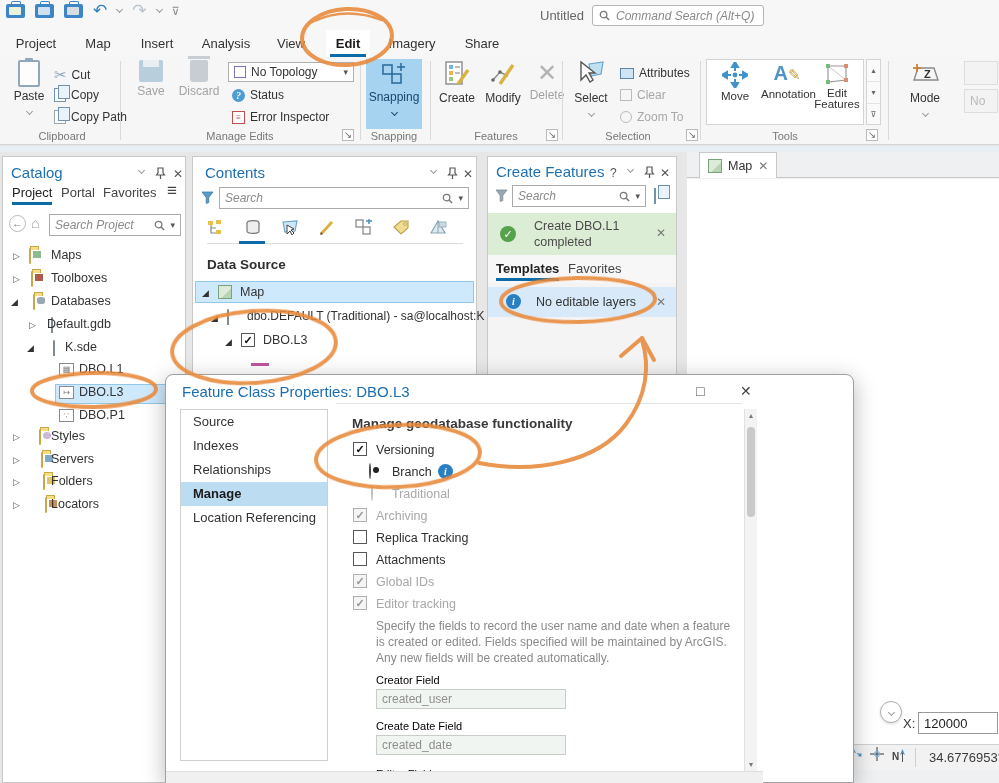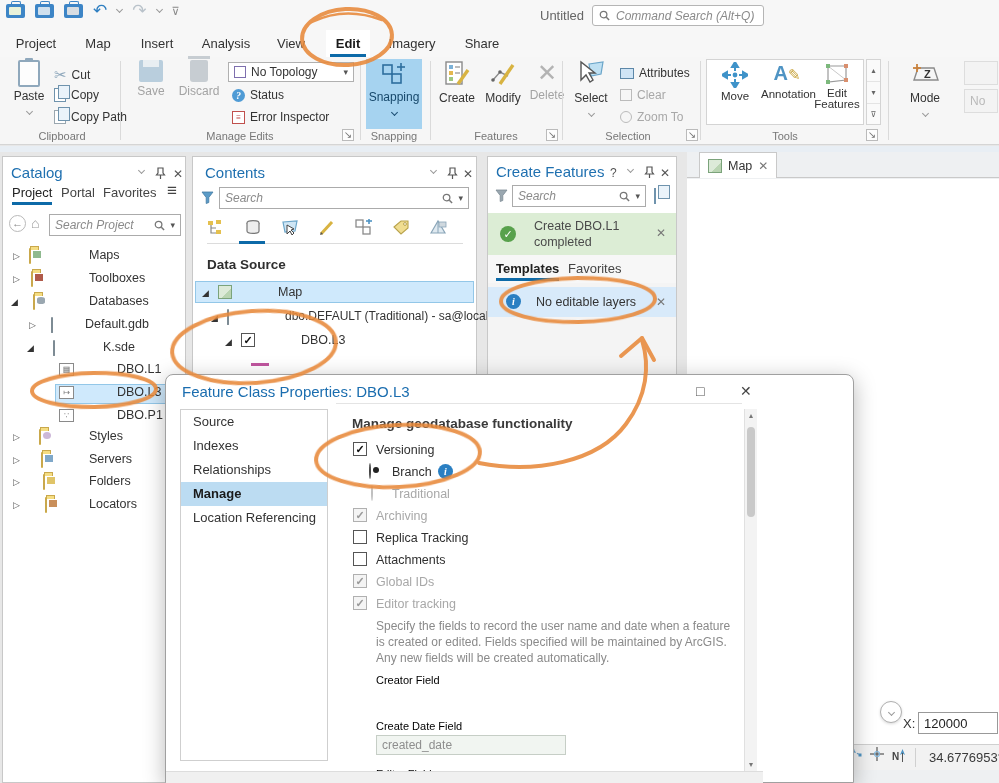--- a/index.html
+++ b/index.html
@@ -66,21 +66,21 @@
   .modebox { position:absolute; width:34px; height:24px; border:1px solid #ddd; background:#f3f3f3; color:#b9b9b9; font-size:12px; line-height:22px; padding-left:5px; overflow:hidden; }
 
   
   .panel { background:#fff; border:1px solid #c8c8c8; }
   .ptitle { color:#1f70b0; font-size:15px; }
   .picon { color:#555; font-size:12px; cursor:default; }
   .searchbox { background:#fff; border:1px solid #ababab; display:flex; align-items:center; padding:0 5px; gap:5px; height:22px; }
   .searchbox .ph { color:#8a8a8a; font-style:italic; font-size:12px; flex:1; }
   .treechev { position:absolute; font-size:9px; color:#555; }
   .treechev.open { color:#333; }
-  .tlabel { position:absolute; font-size:12.5px; color:#333; white-space:nowrap;margin-left:38px; }
+  .tlabel { position:absolute; font-size:12.5px; color:#333; white-space:nowrap; }
   .ticon { position:absolute; width:15px; height:13px; }
   .folder { background:#f5dd82; border:1px solid #c9a84c; border-radius:1px; position:relative; }
   .folder:before { content:""; position:absolute; left:0; top:-3px; width:7px; height:3px; background:#f5dd82; border:1px solid #c9a84c; border-bottom:none; }
   .folder .dot { position:absolute; left:3px; top:2px; width:8px; height:7px; }
   .cyl { width:14px; height:13px; border:1.5px solid #7d8b94; border-radius:7px/4px; background:#fff; position:relative; }
   .fcbox { width:15px; height:13px; border:1.5px solid #8a8a8a; background:#fff; font-size:8px; color:#777; text-align:center; line-height:11px; }
   .selrow { background:#cfe9fc; border:1px solid #93c7e8; }
   .checkbox { width:14px; height:14px; border:1.5px solid #555; background:#fff; font-size:11px; line-height:12px; text-align:center; color:#111; font-weight:bold; }
   .checkbox.dis { border-color:#b0b0b0; color:#9a9a9a; background:#f4f4f4; }
   .checkbox.empty { color:transparent; }
@@ -623,20 +623,21 @@
       <span class="abs checkbox dis" style="left:17px;top:192px;">✓</span>
       <span class="abs optlabel dis" style="left:40px;top:193px;">Editor tracking</span>
 
       <div class="abs desc" style="left:40px;top:214px;">
         <div>Specify the fields to record the user name and date when a feature</div>
         <div>is created or edited. Fields specified will be maintained by ArcGIS.</div>
         <div>Any new fields will be created automatically.</div>
       </div>
 
       <span class="abs fieldlabel" style="left:40px;top:270px;">Creator Field</span>
+      <input class="abs fieldinput" style="left: 40px; top: 285px;" value="created_user">
 
       <span class="abs fieldlabel" style="left:40px;top:316px;">Create Date Field</span>
       <input class="abs fieldinput" style="left: 40px; top: 331px;" value="created_date">
 
       <span class="abs fieldlabel" style="left:40px;top:364px;">Editor Field</span>
     </div>
 
     <div class="abs scrolltrack" style="left:578px;top:34px;width:13px;height:362px;">
       <div style="text-align:center;font-size:8px;color:#777;line-height:14px;">▴</div>
       <div class="thumb" style="margin:4px 2px;height:90px;"></div>

